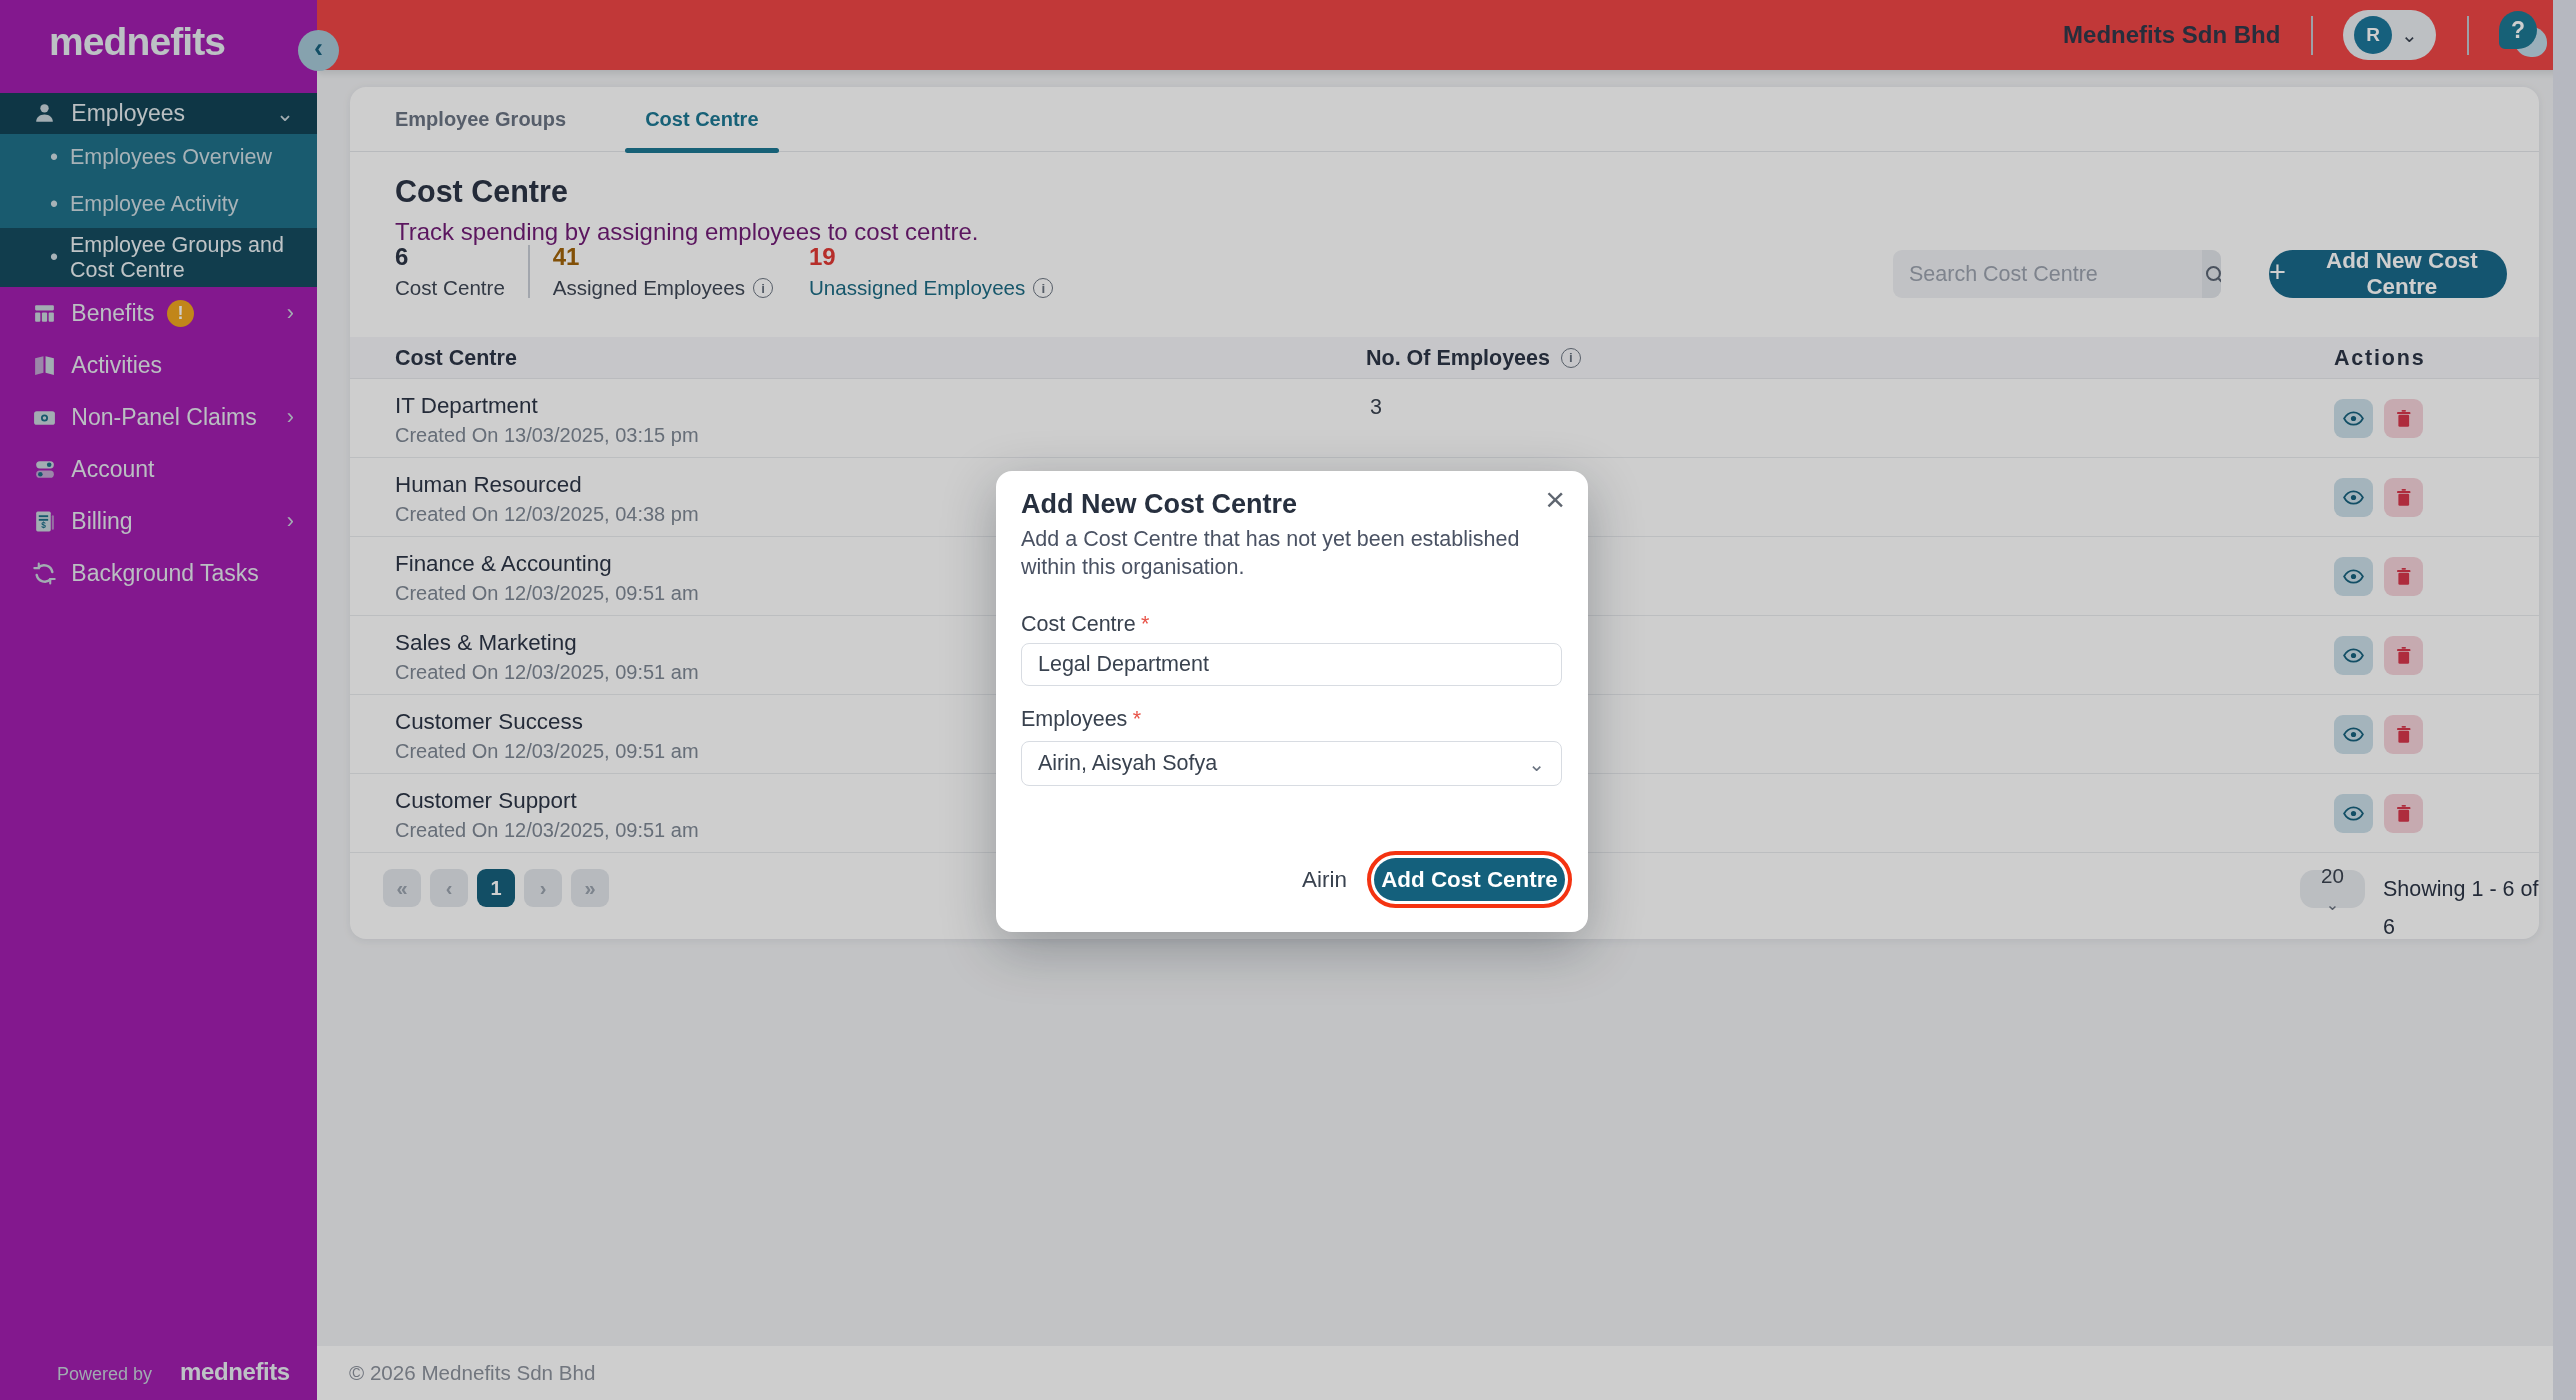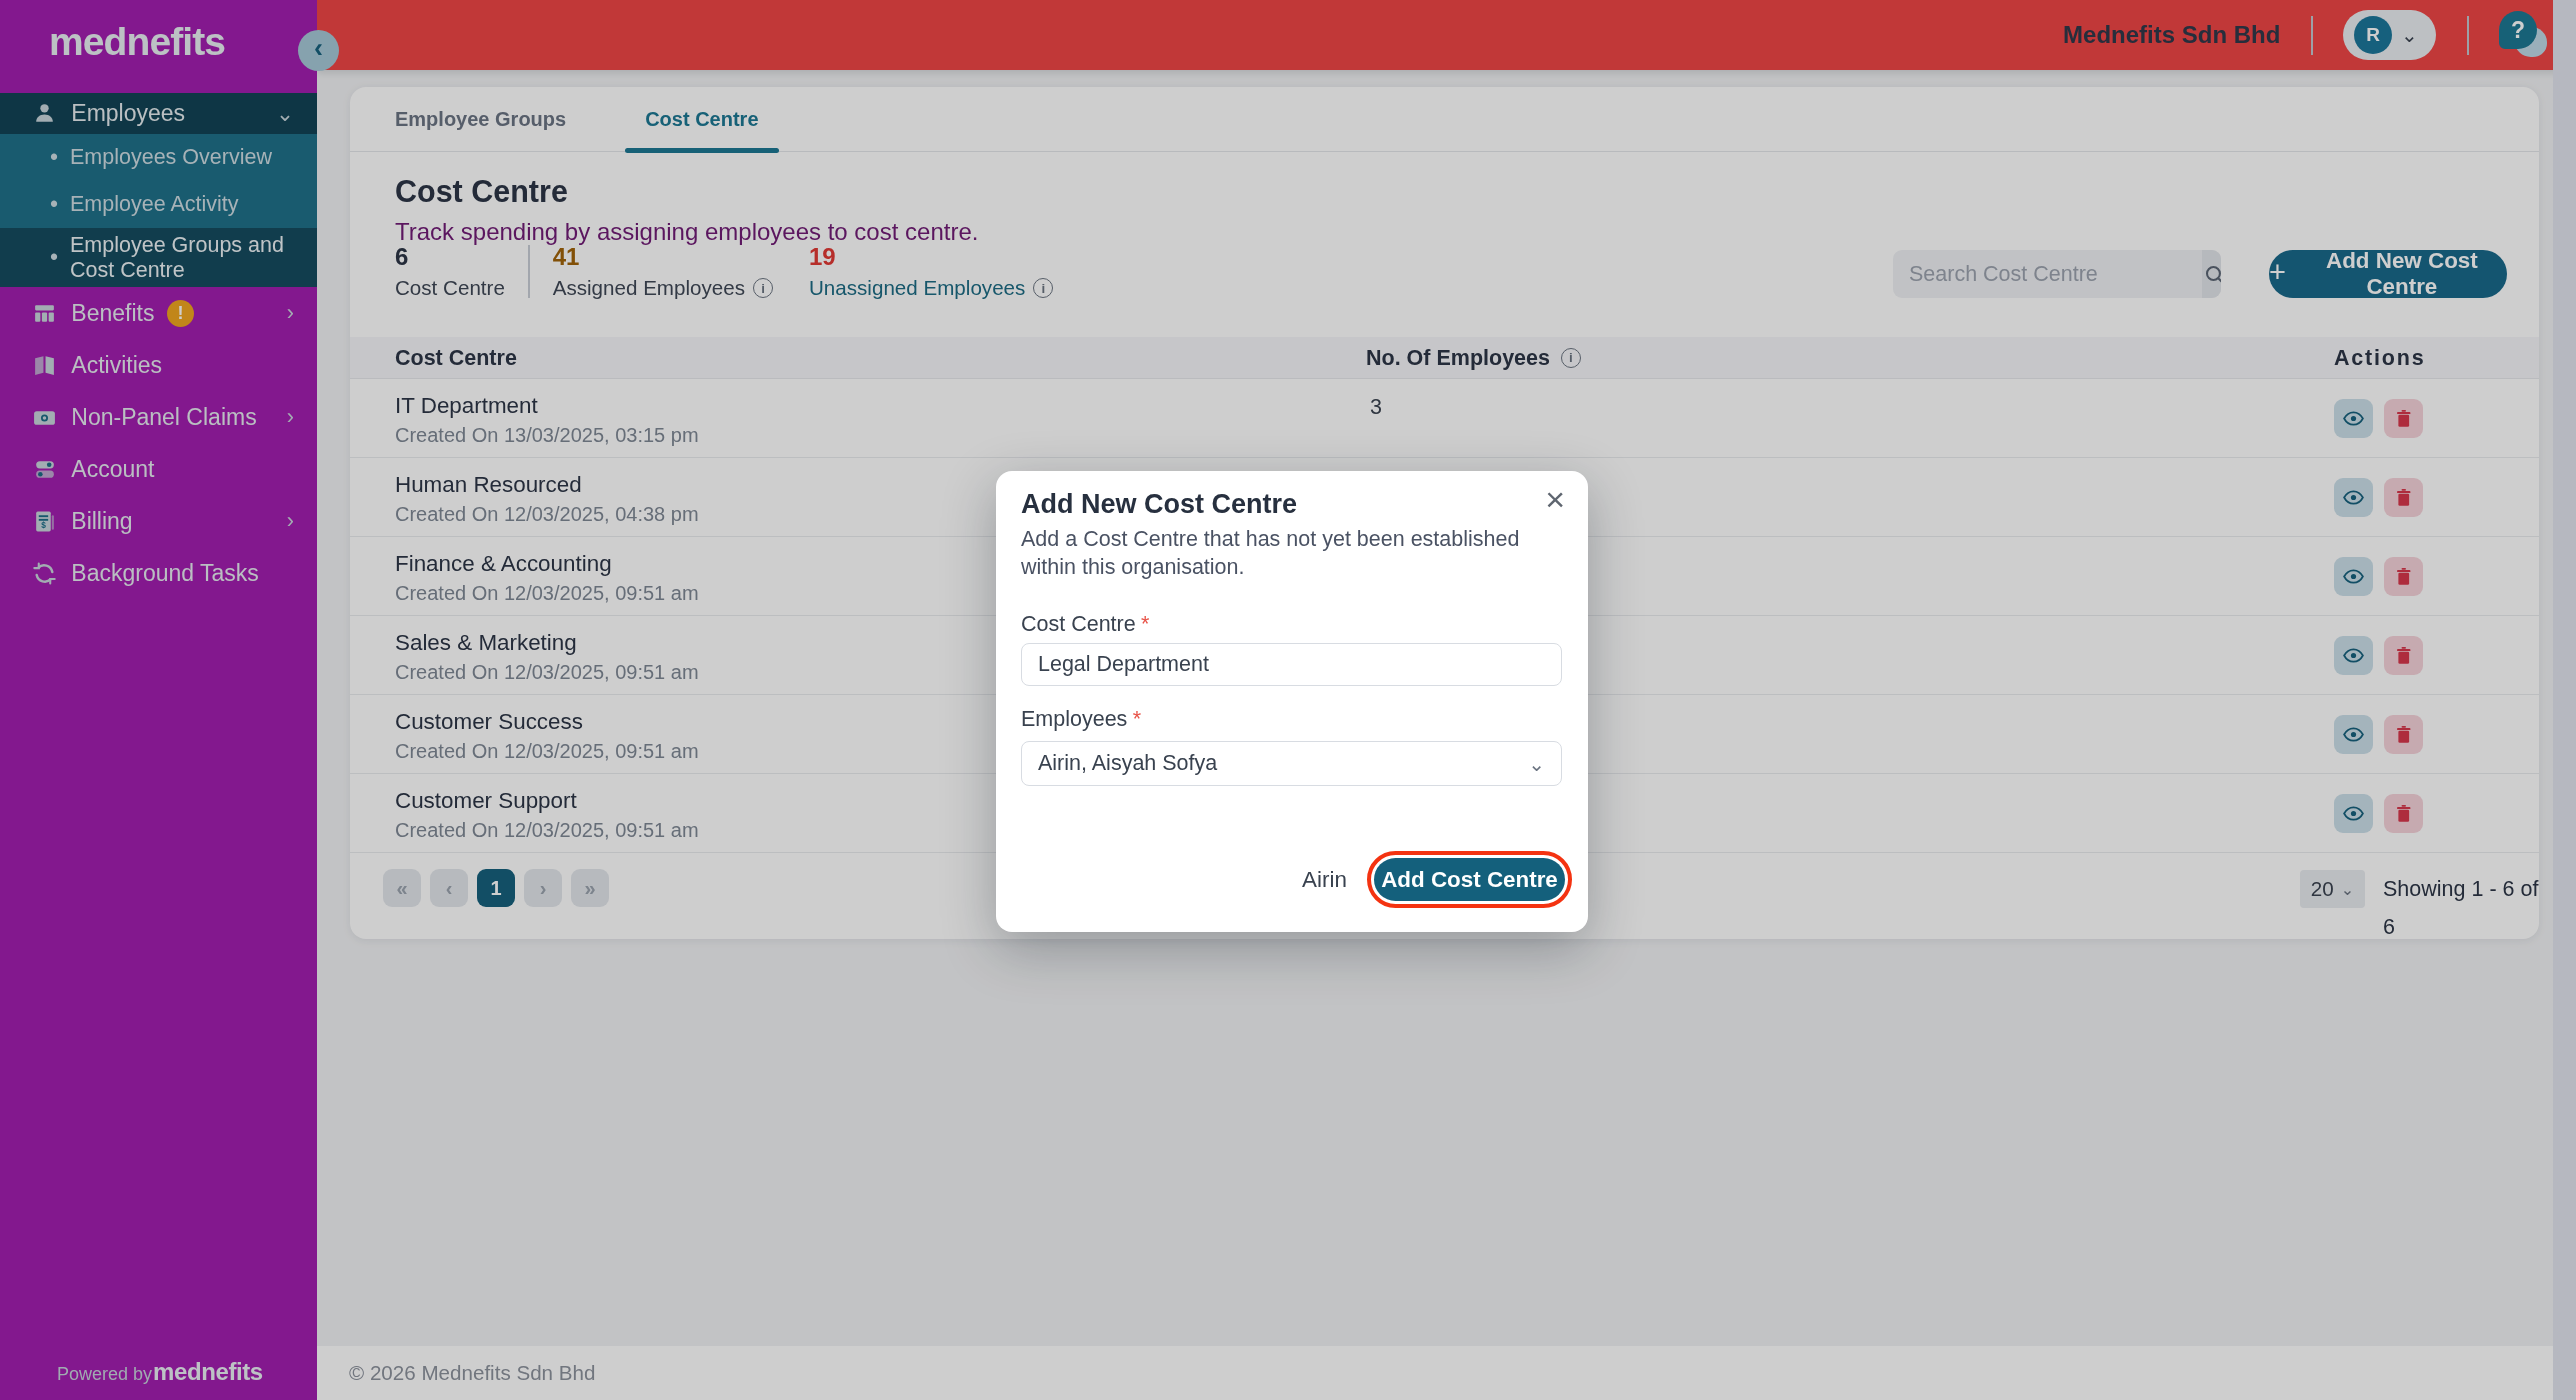--- a/index.html
+++ b/index.html
@@ -18,21 +18,21 @@
   .mi .ic { width:25px; height:25px; margin-left:32px; color:#C9D6DC; flex:0 0 auto; }
   .mi .lbl { margin-left:14.3px; }
   .mi .chev { position:absolute; right:23px; font-size:21.5px; color:#C9D6DC; }
   .badge { display:inline-flex; width:27px; height:27px; border-radius:50%; background:#EFA51E; color:#fff;
     font-size:18px; font-weight:700; align-items:center; justify-content:center; margin-left:12.5px; }
   .submenu { background:#1D7089; }
   .smi { position:relative; height:47px; display:flex; align-items:center; color:#CFDDE3; font-size:21.5px; cursor:pointer; }
   .smi .dot { position:absolute; left:50px; font-size:23px; color:#CFDDE3; }
   .smi .slbl { margin-left:70px; width:226px; line-height:25px; }
   .smi.active { height:59px; background:#134A5E; color:#EDF3F6; }
-  .sidebar-foot { position:absolute; left:57px; bottom:14.3px; display:flex; align-items:baseline; gap:1px; }
+  .sidebar-foot { position:absolute; left:57px; bottom:14.3px; display:flex; align-items:baseline; gap:28px; }
   .powered { font-size:18px; color:#C6D4DB; }
   .foot-logo { font-size:24px; font-weight:700; color:#EAF1F4; letter-spacing:-0.4px; }
 
   
   .topbar { position:absolute; left:317px; top:0; right:0; height:70px; background:#ef4444; z-index:10;
     box-shadow:0 2.7px 7.2px rgba(40,50,60,.14); display:flex; align-items:center; justify-content:flex-end; padding-right:27px; }
   .company { font-size:24px; font-weight:700; color:#2E3749; }
   .tdiv { width:1.8px; height:39px; background:#C2C7CF; margin:0 30.5px; }
   .avatar-pill { height:50px; width:93px; border-radius:25px; background:#EAEEF2; display:flex; align-items:center;
     padding:0 10.8px; gap:9px; cursor:pointer; }
@@ -96,22 +96,22 @@
   .row .emp { position:absolute; left:1020px; top:16px; font-size:21.5px; color:#39424F; }
   .row .acts { position:absolute; left:1984px; top:20px; display:flex; gap:10.8px; }
   .abtn { width:39px; height:39px; border:none; border-radius:9px; display:flex; align-items:center; justify-content:center; cursor:pointer; }
   .abtn.view { background:#CBDFE9; color:#14607C; }
   .abtn.del { background:#F6D3DA; color:#D8354A; }
 
   .pager { position:absolute; left:33px; top:782px; display:flex; gap:9px; }
   .pbtn { width:38px; height:38px; border:none; border-radius:9px; background:#E3E7EC; color:#9AA3AE; font-size:20px;
     font-weight:700; display:flex; align-items:center; justify-content:center; cursor:pointer; }
   .pbtn.active { background:#14607C; color:#fff; }
-  .psize { position:absolute; left:1950px; top:783px; width:65px; height:38px; border-radius:4px; background:#E8EBEF;
-    color:#39424F; font-size:20.6px; display:flex; align-items:center; justify-content:center; gap:7.2px; cursor:pointer; }
+  .psize { position:absolute; left:1950px; top:783px; width:65px; height:38px; border-radius:14px; background:#E8EBEF;
+    color:#39424F; font-size:20.6px; display:flex; align-items:center; justify-content:center; gap:7.2px; cursor:pointer;flex-direction:column; }
   .psize .chev { font-size:16px; color:#6A7380; }
   .showing { position:absolute; left:2033px; top:783px; height:38px; line-height:38px; font-size:21.5px; color:#2B3445; }
 
   
   .backdrop { position:fixed; inset:0; background:rgba(8,10,12,0.2); z-index:40; }
   .modal { position:fixed; left:996px; top:471px; width:592px; height:461px; background:#fff; border-radius:16px;
     z-index:50; box-shadow:0 16px 54px rgba(15,25,35,.3); }
   .m-title { position:absolute; left:25px; top:18px; font-size:27px; font-weight:700; color:#27303F; }
   .m-close { position:absolute; right:23px; top:10.8px; font-size:34px; color:#5F6670; background:none; border:none; cursor:pointer; line-height:1; }
   .m-desc { position:absolute; left:25px; top:54px; width:520px; font-size:21.5px; line-height:28px; color:#4A5263; }

